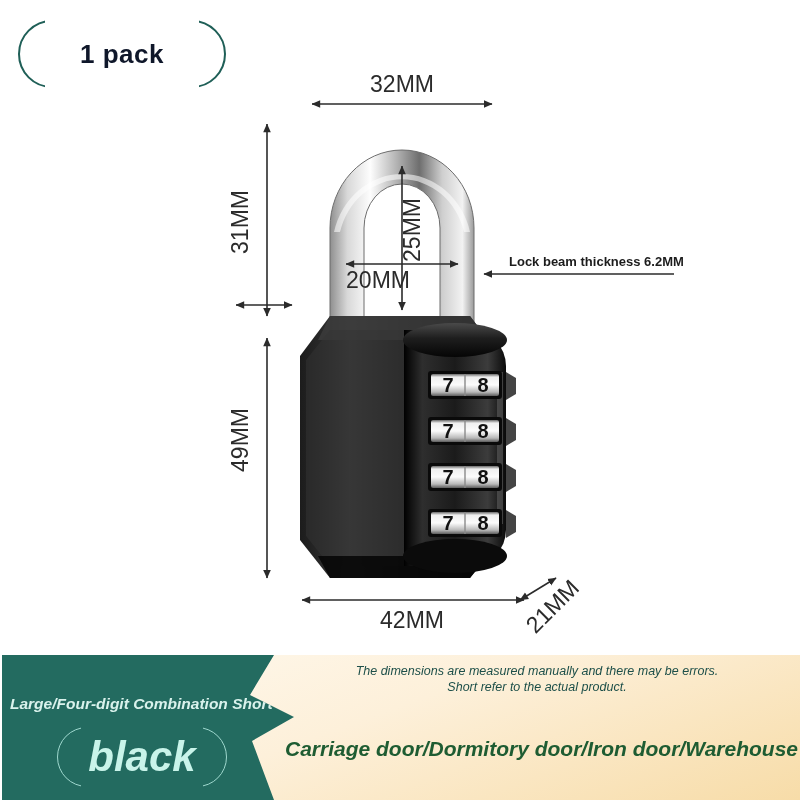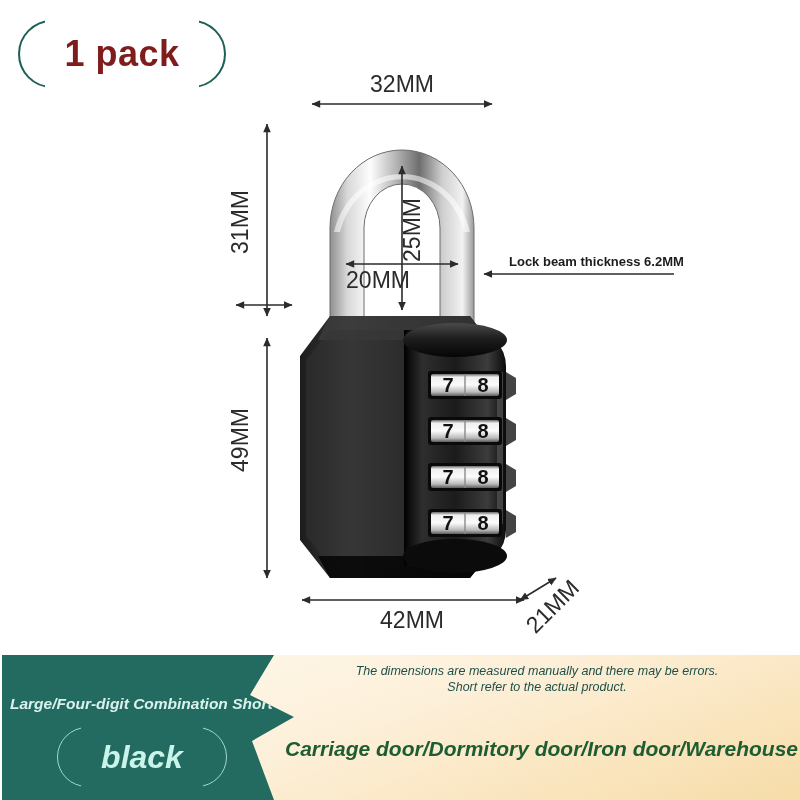--- a/index.html
+++ b/index.html
@@ -39,23 +39,23 @@
     background: #ffffff;
   }
   #pack-badge .gap.top { top: -5px; }
   #pack-badge .gap.bot { bottom: -5px; }
   #pack-badge .pill-label {
     position: absolute;
     inset: 0;
     display: flex;
     align-items: center;
     justify-content: center;
-    font-size: 36px;
-    font-weight: bold;
-    color: #7f1d1d;
+    font-size: 26px;
+    font-weight: bold;
+    color: #0f172a;
     letter-spacing: 0.5px;
   }
 
   
   #diagram {
     position: absolute;
     left: 0;
     top: 0;
     width: 800px;
     height: 660px;
@@ -147,21 +147,21 @@
     background: #236b60;
   }
   #color-badge .gap.top { top: -3px; }
   #color-badge .gap.bot { bottom: -3px; }
   #color-badge .pill-label {
     position: absolute;
     inset: 0;
     display: flex;
     align-items: center;
     justify-content: center;
-    font-size: 32px;
+    font-size: 42px;
     font-weight: bold;
     color: #c9f4ea;
   }
 </style>
 </head>
 <body>
 
 <div id="pack-badge">
   <div class="pill-ring"></div>
   <div class="gap top"></div>

